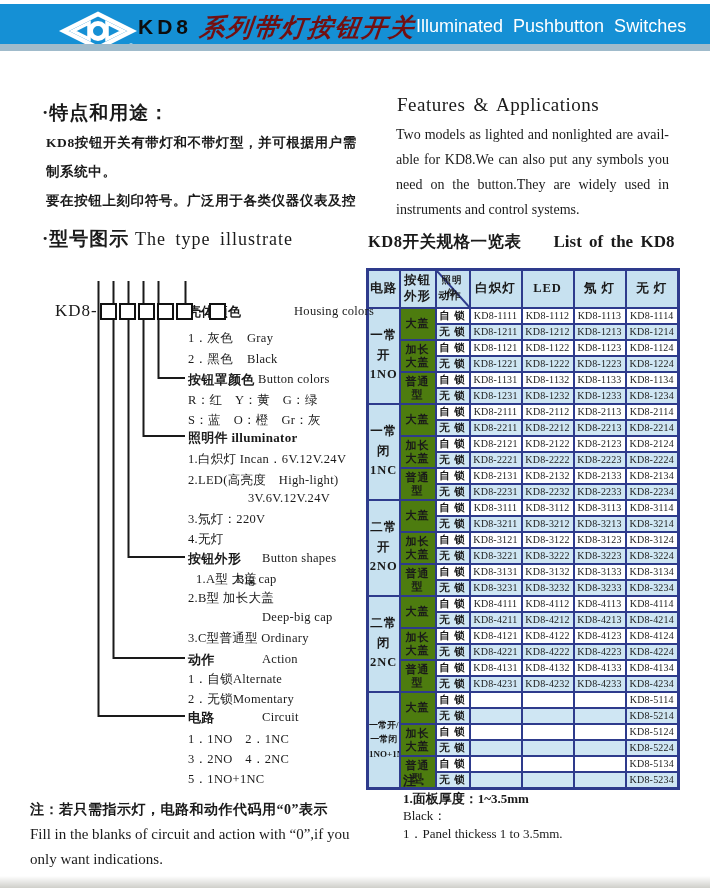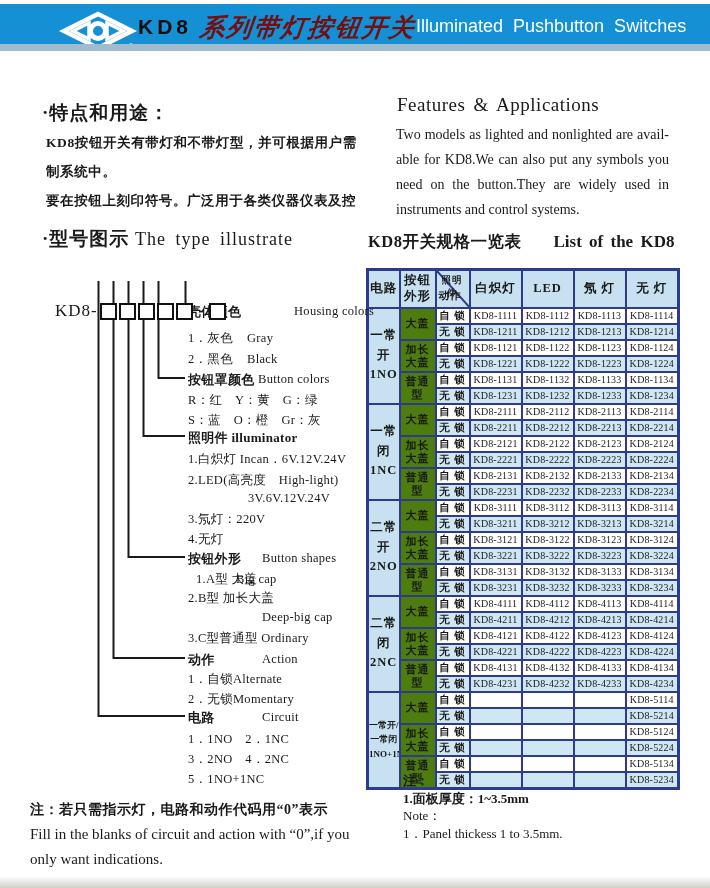--- a/index.html
+++ b/index.html
@@ -496,17 +496,17 @@
           <td class="c-model"></td>
           <td class="c-model">KD8-5234</td>
         </tr>
       </tbody>
   </table>
 </div>
 
 <div class="note-right">
   <div class="cnb">注：</div>
   <div class="cnb">1.面板厚度：1~3.5mm</div>
-  <div>Note：</div>
+  <div>Black：</div>
   <div>1．Panel thickess 1 to 3.5mm.</div>
 </div>
 
 <div class="bottom-fade"></div>
 
 </body></html>

